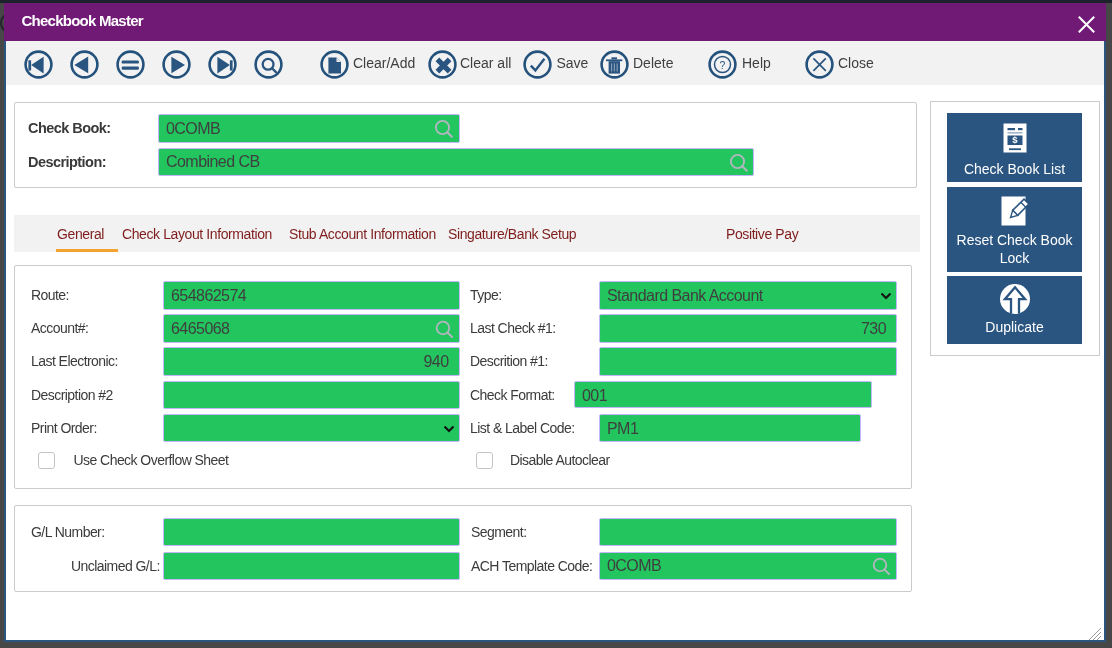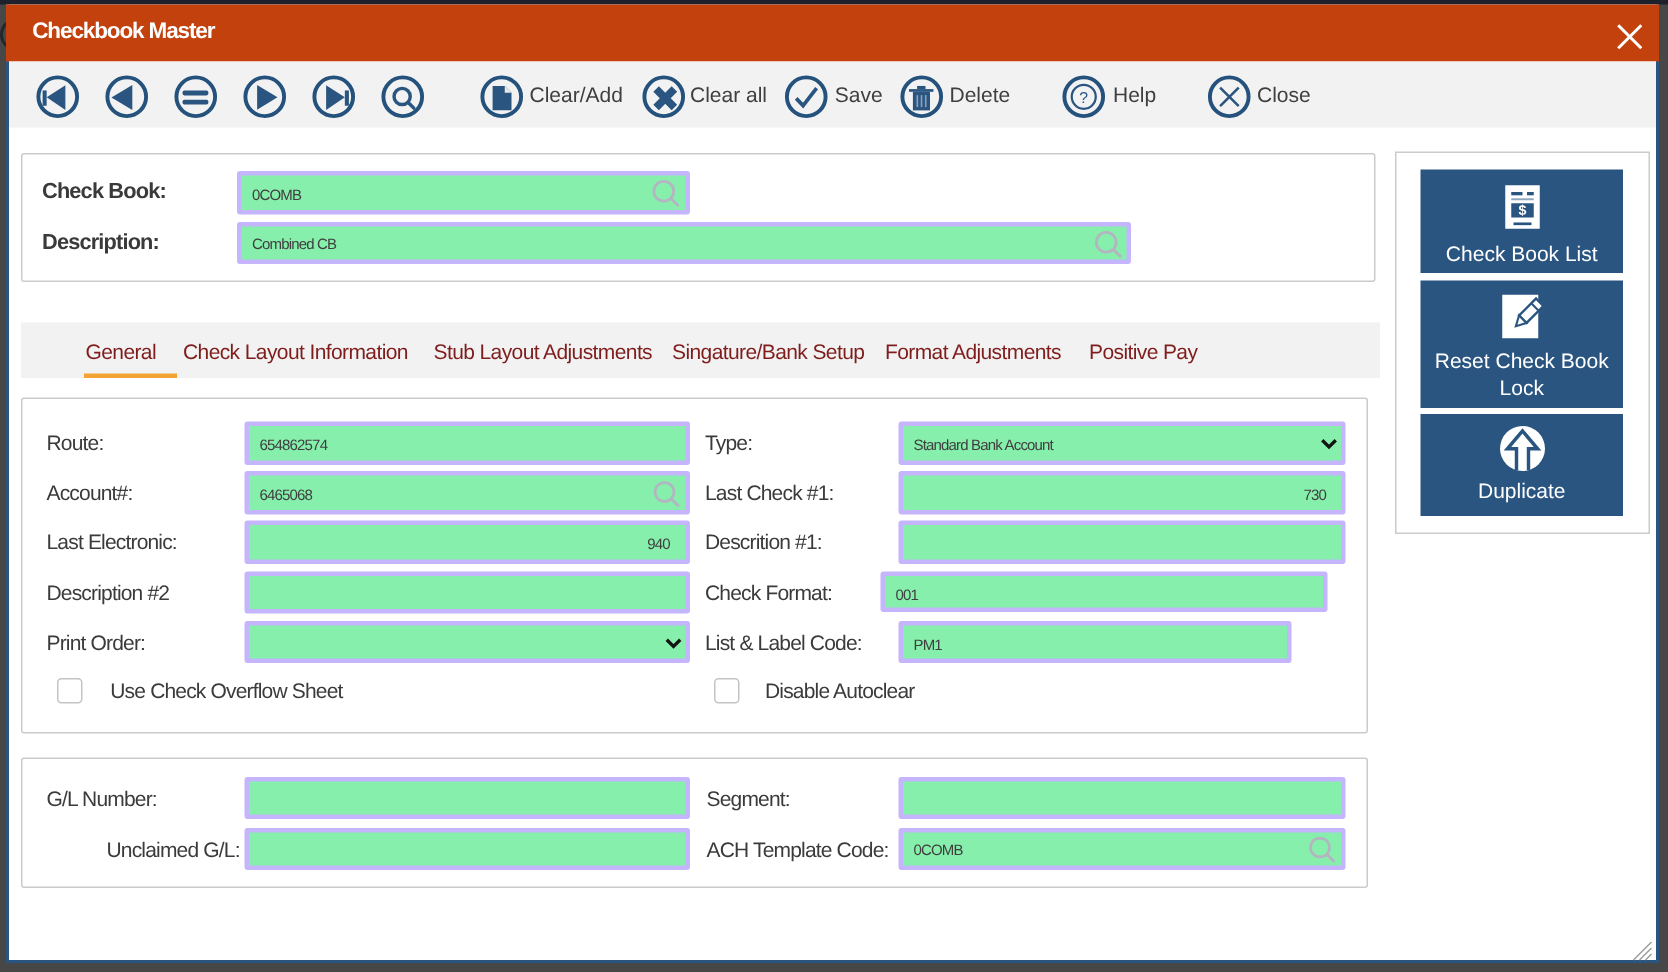--- a/index.html
+++ b/index.html
@@ -2,28 +2,28 @@
 <html><head>
 <meta charset="utf-8">
 <style>
   * { margin:0; padding:0; box-sizing:border-box; }
   html,body { width:1112px; height:648px; overflow:hidden; }
   body { font-family:"Liberation Sans", sans-serif; background:#474747; position:relative; }
   .abs { position:absolute; }
   #topstrip { left:0; top:0; width:1112px; height:3px; background:#1c212b; }
   #leftarc { left:0px; top:12px; width:22px; height:22px; border-radius:50%; border:2px solid #23272f; background:transparent; }
   #dialog { left:4px; top:3px; width:1102px; height:639px; background:#ffffff; border-left:2px solid #2a5580; border-right:2px solid #2a5580; border-bottom:2px solid #2a5580; }
-  #header { left:4px; top:3px; width:1102px; height:38px; background:#c2410c; }
+  #header { left:4px; top:3px; width:1102px; height:38px; background:#701a75; }
   #title { left:17.5px; top:-1px; height:38px; line-height:38px; color:#fff; font-size:15px; font-weight:bold; letter-spacing:-0.75px; }
   #closex { right:11px; top:12.5px; }
   #toolbar { left:6px; top:41px; width:1098px; height:44px; background:#f2f2f2; }
   .tbtxt { top:41px; height:44px; line-height:44px; font-size:14px; color:#3f3f3f; }
   .icon { top:49.5px; }
   .gbox { background:#fff; border:1px solid #cbcbcb; border-radius:2px; }
-  .inp { background:#86efac; border:3px solid #c4b5fd; border-radius:2px; font-size:10px; letter-spacing:-0.55px; color:#3f3f3f; }
+  .inp { background:#22c55e; border:1px solid #c4b5fd; border-radius:2px; font-size:16px; letter-spacing:-0.55px; color:#3f3f3f; }
   .inp .txt { left:7px; top:0; line-height:26.5px; white-space:nowrap; }
   .inp .rtxt { right:10px; top:0; line-height:26.5px; }
   .lbl { font-size:14px; letter-spacing:-0.55px; color:#3b3b3b; white-space:nowrap; }
   .blbl { font-size:14.5px; letter-spacing:-0.55px; font-weight:bold; color:#3a3a3a; white-space:nowrap; }
   #tabbar { left:14px; top:215px; width:906px; height:37px; background:#f2f2f2; }
   .tab { top:0; height:37px; line-height:38.5px; font-size:14px; color:#7f1d1d; white-space:nowrap; letter-spacing:-0.4px;margin-left:36px; }
   #tabunder { left:-1px; top:34px; width:62px; height:3px; background:#f2a331; }
   .cb { width:17px; height:17px; border:1px solid #c4c4c4; border-radius:3px; background:#fff; }
   .sbtn { left:0; width:135px; background:#2a5580; color:#fff; text-align:center; font-size:14px; line-height:18px; }
 </style>
@@ -122,23 +122,22 @@
     <div class="abs txt" style="line-height:26.5px;">Combined CB</div>
   </div>
 <svg class="abs" style="left:729px; top:152.5px;" width="20" height="20" viewBox="0 0 20 20">
     <circle cx="8.5" cy="8.5" r="6.6" fill="none" stroke="#b3b6c0" stroke-width="1.9"></circle>
     <path d="M13.3 13.3 L17.8 17.8" stroke="#b3b6c0" stroke-width="2" stroke-linecap="round"></path>
   </svg>
 
 <div id="tabbar" class="abs">
   <div class="tab abs" style="left:7px;">General<div id="tabunder" class="abs"></div></div>
   <div class="tab abs" style="left:72px;">Check Layout Information</div>
-  <div class="tab abs" style="left:239px;">Stub Layout Adjustments</div>
+  <div class="tab abs" style="left:239px;">Stub Account Information</div>
   <div class="tab abs" style="left:398px;">Singature/Bank Setup</div>
-  <div class="tab abs" style="left:540px;">Format Adjustments</div>
   <div class="tab abs" style="left:676px;">Positive Pay</div>
 </div>
 
 <div class="abs gbox" style="left:14px; top:265px; width:898px; height:224px;"></div>
 <div class="abs lbl" style="left:31px; top:281px; line-height:28.5px;">Route:</div>
 <div class="abs inp" style="left:163px; top:281px; width:296.5px; height:28.5px;">
     <div class="abs txt" style="line-height:27px;">654862574</div>
   </div>
 <div class="abs lbl" style="left:470px; top:281px; line-height:28.5px;">Type:</div>
 <div class="abs inp" style="left:599px; top:281px; width:298px; height:28.5px;">
@@ -164,21 +163,21 @@
 <div class="abs lbl" style="left:31px; top:347.4px; line-height:28.5px;">Last Electronic:</div>
 <div class="abs inp" style="left:163px; top:347.4px; width:296.5px; height:28.5px;">
     <div class="abs rtxt" style="line-height:27px;">940</div>
   </div>
 <div class="abs lbl" style="left:470px; top:347.4px; line-height:28.5px;">Descrition #1:</div>
 <div class="abs inp" style="left:599px; top:347.4px; width:298px; height:28.5px;"></div>
 
 <div class="abs lbl" style="left:31px; top:380.6px; line-height:28.5px;">Description #2</div>
 <div class="abs inp" style="left:163px; top:380.6px; width:296.5px; height:28.5px;"></div>
 <div class="abs lbl" style="left:470px; top:380.6px; line-height:28.5px;">Check Format:</div>
-<div class="abs inp" style="left:587px; top:380.6px; width:298px; height:27px;">
+<div class="abs inp" style="left:574px; top:380.6px; width:298px; height:27px;">
     <div class="abs txt" style="line-height:27px;">001</div>
   </div>
 
 <div class="abs lbl" style="left:31px; top:413.8px; line-height:28.5px;">Print Order:</div>
 <div class="abs inp" style="left:163px; top:413.8px; width:296.5px; height:28.5px;"></div>
 <svg class="abs" style="left:442.5px; top:424.5px;" width="12" height="8" viewBox="0 0 12 8">
     <path d="M1.5 1.5 L6 6 L10.5 1.5" stroke="#141414" stroke-width="2.2" fill="none"></path>
   </svg>
 <div class="abs lbl" style="left:470px; top:413.8px; line-height:28.5px;">List &amp; Label Code:</div>
 <div class="abs inp" style="left:599px; top:413.8px; width:262px; height:28.5px;">

